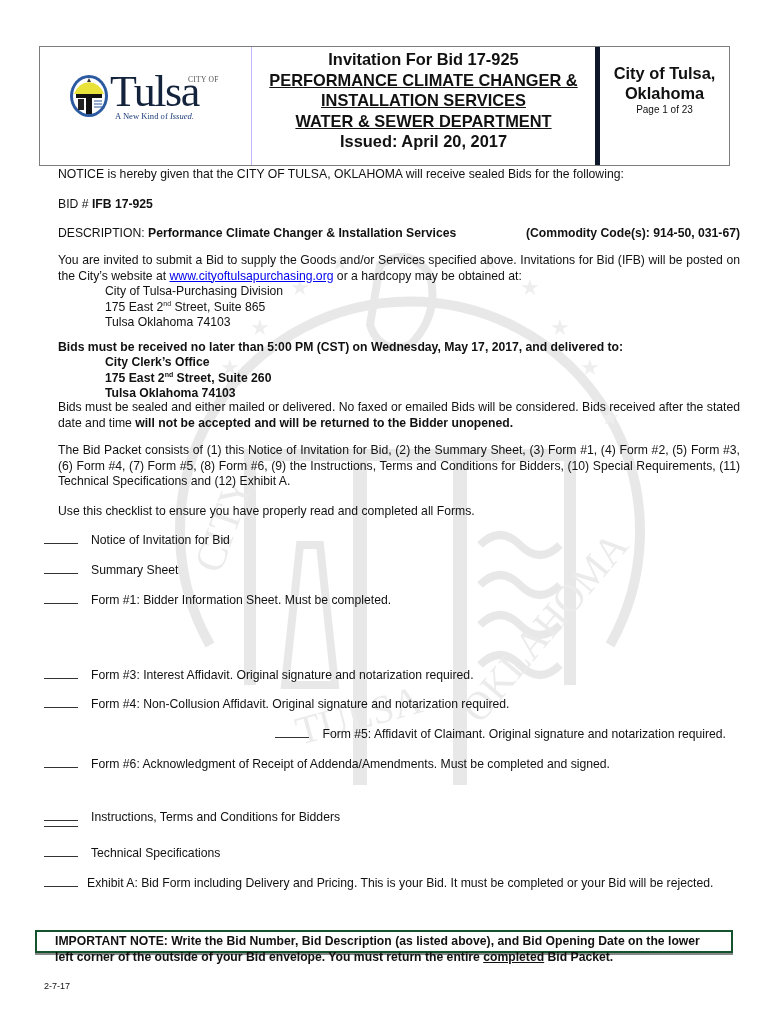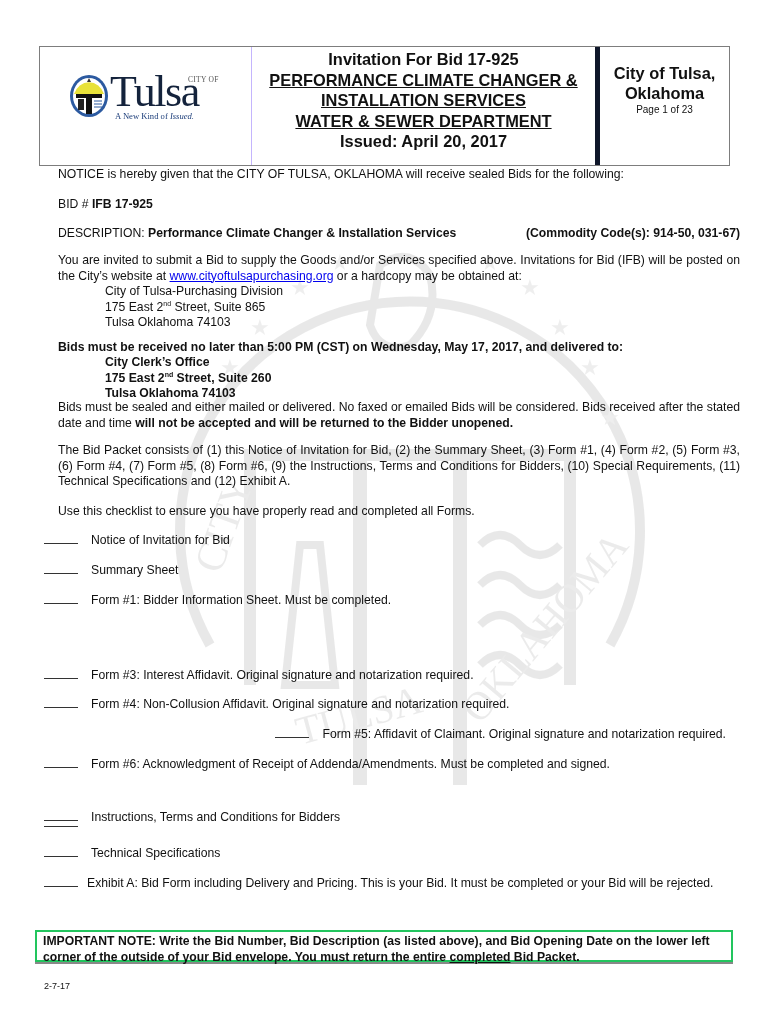--- a/index.html
+++ b/index.html
@@ -44,23 +44,23 @@
   .indent { padding-left: 47px; }
   .link { color: #0000ee; text-decoration: underline; }
   sup { font-size: 7px; line-height: 0; vertical-align: super; }
 
   .check { position: absolute; left: 44px; width: 682px; line-height: 15.5px; }
   .blank { display: inline-block; width: 34px; border-bottom: 1px solid #333; height: 10px; margin-right: 13px; vertical-align: baseline; }
   .hl { background: #ffff00; }
   .f2-cont { padding-left: 231px; }
 
   .note {
-    position: absolute; left: 35px; top: 930px; width: 698px; height: 32px;
-    border: 2px solid #22c55e; box-shadow: 0 2px 0 0 #888; box-sizing: border-box;
-    padding: 2px 6px; font-weight: bold; line-height: 15.5px; font-size: 12.2px;
+    position: absolute; left: 35px; top: 930px; width: 698px; height: 23px;
+    border: 2px solid #14532d; box-shadow: 0 2px 0 0 #888; box-sizing: border-box;
+    padding: 2px 18px; font-weight: bold; line-height: 15.5px; font-size: 12.2px;
   }
   .note .u { text-decoration: underline; }
   .footer-date { position: absolute; left: 44px; top: 981px; font-size: 9px; }
 </style>
 </head>
 <body>
 
 <svg class="watermark" viewBox="0 0 520 560">
   <g fill="none" stroke="#777" stroke-width="10">
     <path d="M60 420 A230 230 0 1 1 460 420"></path>

